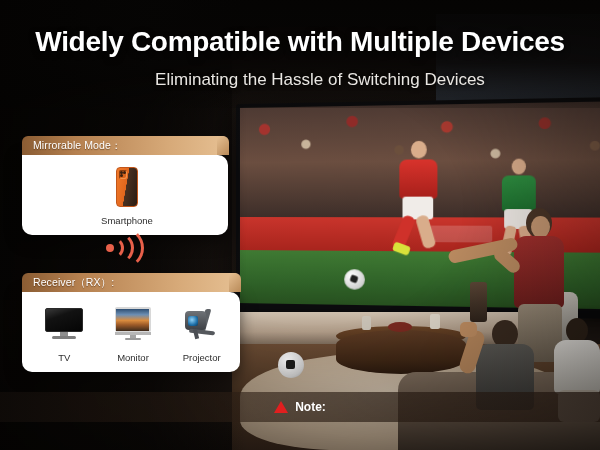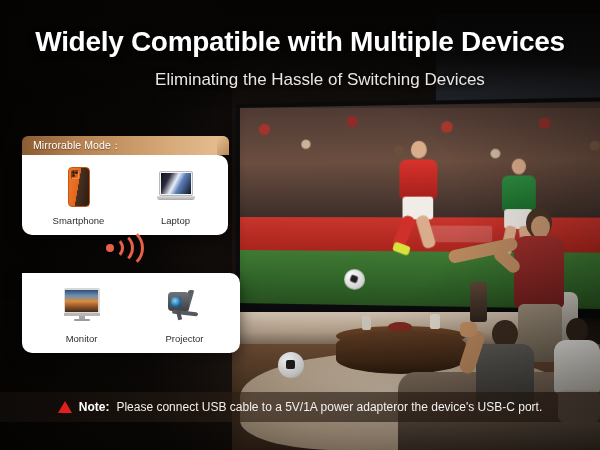--- a/index.html
+++ b/index.html
@@ -502,45 +502,47 @@
               <i></i>
               <i></i>
               <i></i>
             </div>
         </div>
       </div>
       <div class="dev-label">Smartphone</div>
     </div>
 
 
-    <div class="dev-card">
-      <div class="dev-icon">
-        <div class="laptop">
-          <div class="laptop-lid">
-              <div class="laptop-screen"></div>
-            </div>
-          <div class="laptop-base"></div>
-        </div>
-      </div>
-      <div class="dev-label">Laptop</div>
-    </div>
 
   </div>
 </div>
 
 <div id="cast-icon">
   <div class="dot"></div>
   <div class="arc a1"></div>
   <div class="arc a2"></div>
   <div class="arc a3"></div>
 </div>
 
 <div class="panel" id="panel-rx">
+  <div class="panel-head">
+    <span class="panel-head-label">Receiver（RX）:</span>
+  </div>
   <div class="panel-body">
 
+    <div class="dev-card">
+      <div class="dev-icon">
+        <div class="tv-ic">
+          <div class="tv-ic-screen"></div>
+          <div class="tv-ic-neck"></div>
+          <div class="tv-ic-foot"></div>
+        </div>
+      </div>
+      <div class="dev-label">TV</div>
+    </div>
 
     <div class="dev-card">
       <div class="dev-icon">
         <div class="mon">
           <div class="mon-screen">
               <div class="mon-pic"></div>
             </div>
           <div class="mon-chin"></div>
           <div class="mon-neck"></div>
           <div class="mon-foot"></div>
@@ -562,14 +564,13 @@
       </div>
       <div class="dev-label">Projector</div>
     </div>
 
   </div>
 </div>
 
 <div id="note-bar">
   <div class="warn-tri"></div>
   <span class="note-strong">Note:</span>
-  <span class="note-text">Please connect USB cable to a 5V/1A power adapteror the device's USB-C port.</span>
 </div>
 
 </body></html>

